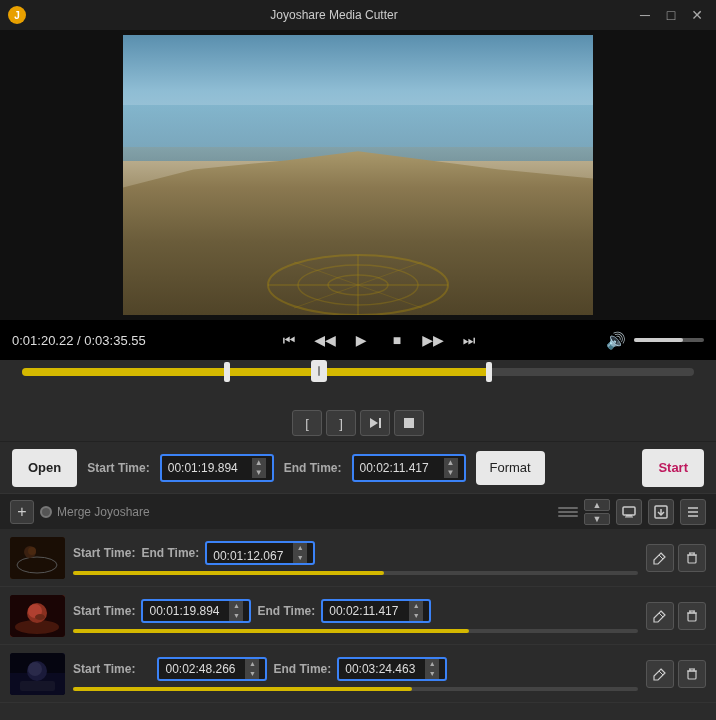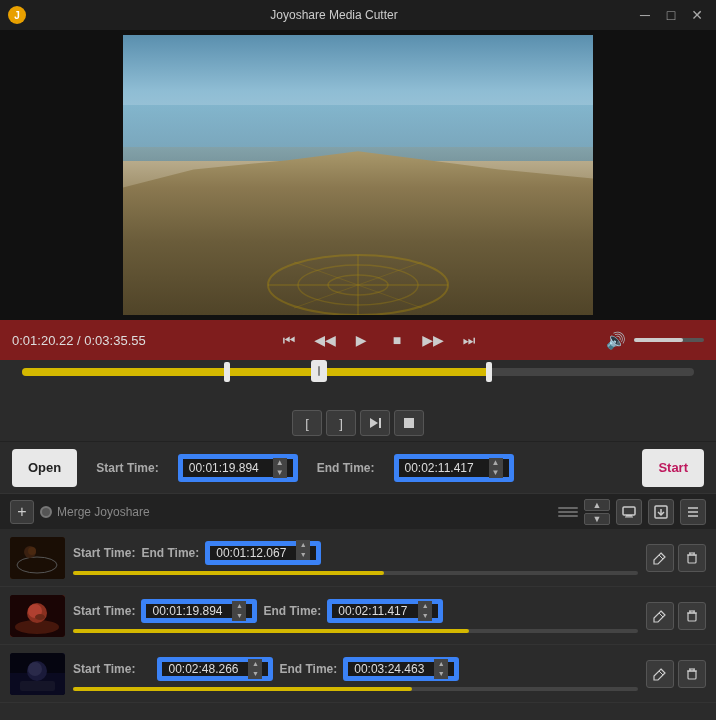--- a/index.html
+++ b/index.html
@@ -104,21 +104,21 @@
     .video-ground-pattern {
       position: absolute;
       bottom: 0; left: 50%; transform: translateX(-50%);
       width: 200px; height: 120px;
       opacity: 0.6;
     }
 
     
     .controls-bar {
       height: 40px;
-      background: #7f1d1d;
+      background: #000000;
       display: flex;
       align-items: center;
       padding: 12px 12px;
       gap: 8px;
     }
     .time-display {
       font-size: 13px;
       color: #ddd;
       min-width: 140px;
     }
@@ -238,21 +238,21 @@
       border-radius: 3px;
     }
 
     
     .main-controls {
       height: 52px;
       background: #2b2b2b;
       display: flex;
       align-items: center;
       padding: 0 12px;
-      gap: 19px;
+      gap: 10px;
       border-top: 1px solid #222;
     }
     .open-btn {
       height: 38px;
       padding: 0 16px;
       background: #e8e8e8;
       border: none;
       border-radius: 4px;
       color: #222;
       font-size: 13px;
@@ -261,21 +261,21 @@
     }
     .time-label {
       font-size: 12px;
       color: #aaa;
       font-weight: 600;
     }
     .time-input-group {
       display: flex;
       align-items: center;
       background: #1a1a1a;
-      border: 5px solid #3b82f6;
+      border: 2px solid #3b82f6;
       border-radius: 3px;
       height: 28px;
       padding: 0 6px;
     }
     .time-input-val {
       font-size: 12px;
       color: #ddd;
       min-width: 80px;
     }
     .spin-btns {
@@ -572,20 +572,21 @@
 
   <span class="time-label">End Time:</span>
   <div class="time-input-group">
     <span class="time-input-val">00:02:11.417</span>
     <div class="spin-btns">
       <button class="spin-btn">▲</button>
       <button class="spin-btn">▼</button>
     </div>
   </div>
 
+  <button class="format-btn">Format</button>
   <button class="start-btn">Start</button>
 </div>
 
 <div class="segments-toolbar">
   <button class="add-btn">+</button>
   <div class="merge-toggle">
     <div class="toggle-dot"></div>
     <span class="merge-label">Merge Joyoshare</span>
   </div>
   <div class="seg-spacer"></div>

